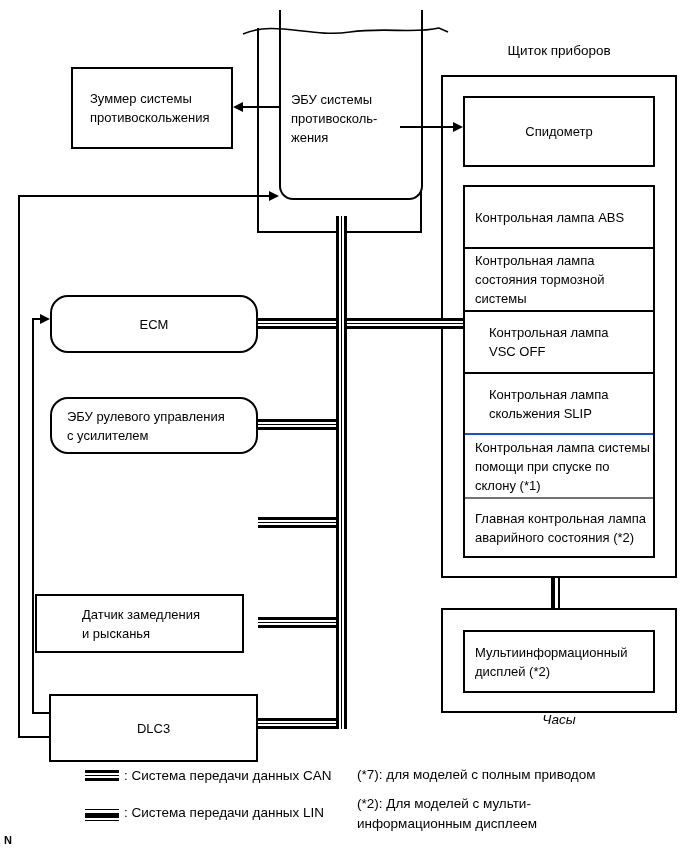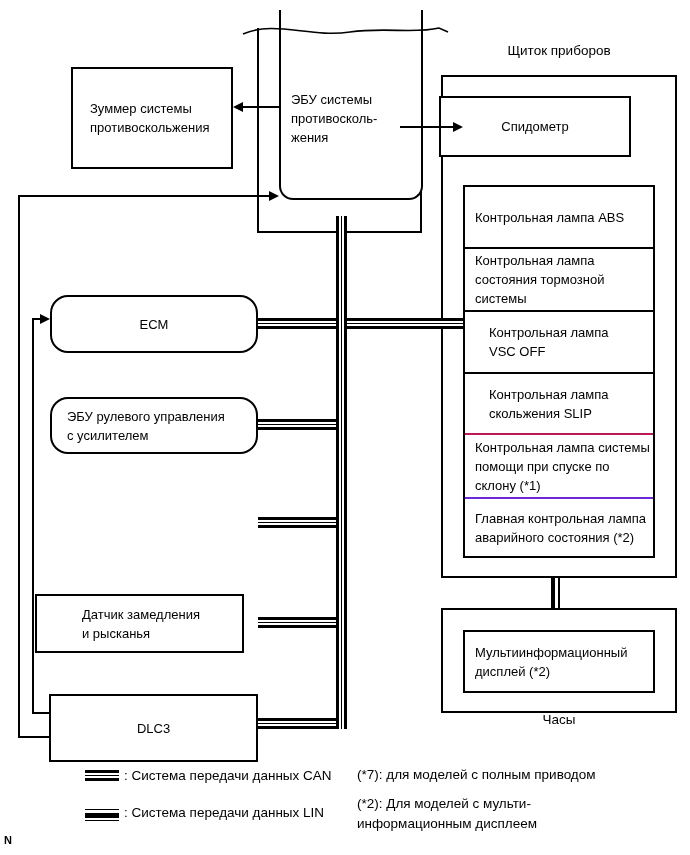--- a/index.html
+++ b/index.html
@@ -25,57 +25,57 @@
          border-bottom:5px solid transparent;border-left:10px solid #000;}
   .arr-l{position:absolute;width:0;height:0;border-top:5px solid transparent;
          border-bottom:5px solid transparent;border-right:10px solid #000;}
   .label{position:absolute;font-size:13.5px;white-space:pre;}
 </style>
 </head>
 <body>
 
 <div class="canvas">
 
-  <div class="box" style="left:71px;top:67px;width:162px;height:102px;padding-left:17px;">Зуммер системы
+  <div class="box" style="left:71px;top:67px;width:162px;height:82px;padding-left:17px;">Зуммер системы
 противоскольжения</div>
 
   <div class="line" style="left:257px;top:28px;width:2px;height:205px;"></div>
   <div class="line" style="left:420px;top:33px;width:2px;height:200px;"></div>
   <div class="line" style="left:257px;top:231px;width:165px;height:2px;"></div>
 
   <div class="box" style="left:279px;top:10px;width:144px;height:190px;border-top:none;
        border-radius:0 0 14px 14px;justify-content:flex-start;padding:80px 0 0 10px;">ЭБУ системы
 противосколь-
 жения</div>
 
   <div class="label" style="left:441px;top:43px;width:236px;text-align:center;">Щиток приборов</div>
   <div class="box" style="left:441px;top:75px;width:236px;height:503px;"></div>
-  <div class="box center" style="left:439px;top:96px;width:192px;height:61px;">Спидометр</div>
+  <div class="box center" style="left:463px;top:96px;width:192px;height:71px;">Спидометр</div>
 
   <div class="box" style="left:463px;top:185px;width:192px;height:373px;padding:0;
        justify-content:flex-start;">
     <div style="box-sizing:border-box;height:60px;display:flex;flex-direction:column;justify-content:center;padding-left:10px;">Контрольная лампа ABS</div>
     <div style="box-sizing:border-box;height:63px;border-top:2px solid #000;display:flex;flex-direction:column;justify-content:center;padding-left:10px;">Контрольная лампа
 состояния тормозной
 системы</div>
     <div style="box-sizing:border-box;height:62px;border-top:2px solid #000;display:flex;flex-direction:column;justify-content:center;padding-left:24px;">Контрольная лампа
 VSC OFF</div>
     <div style="box-sizing:border-box;height:61px;border-top:2px solid #000;display:flex;flex-direction:column;justify-content:center;padding-left:24px;">Контрольная лампа
 скольжения SLIP</div>
-    <div style="box-sizing:border-box;height:64px;border-top:2px solid #be185d;display:flex;flex-direction:column;justify-content:center;padding-left:10px;">Контрольная лампа системы
+    <div style="box-sizing:border-box;height:64px;border-top:2px solid #1d4ed8;display:flex;flex-direction:column;justify-content:center;padding-left:10px;">Контрольная лампа системы
 помощи при спуске по
 склону (*1)</div>
-    <div style="box-sizing:border-box;height:59px;border-top:2px solid #6d28d9;display:flex;flex-direction:column;justify-content:center;padding-left:10px;">Главная контрольная лампа
+    <div style="box-sizing:border-box;height:59px;border-top:2px solid #737373;display:flex;flex-direction:column;justify-content:center;padding-left:10px;">Главная контрольная лампа
 аварийного состояния (*2)</div>
   </div>
 
   <div class="box" style="left:441px;top:608px;width:236px;height:105px;"></div>
   <div class="box" style="left:463px;top:630px;width:192px;height:63px;padding-left:10px;">Мультиинформационный
 дисплей (*2)</div>
-  <div class="label" style="left:441px;top:712px;width:236px;text-align:center;">Часы</div>
+  <div class="label" style="left:441px;top:712px;width:236px;text-align:center;font-style:italic;">Часы</div>
 
   <div class="box" style="left:50px;top:397px;width:208px;height:57px;border-radius:18px;padding-left:15px;">ЭБУ рулевого управления
 с усилителем</div>
   <div class="box center" style="left:50px;top:295px;width:208px;height:58px;border-radius:18px;">ECM</div>
   <div class="box" style="left:35px;top:594px;width:209px;height:59px;padding-left:45px;">Датчик замедления
 и рысканья</div>
   <div class="box center" style="left:49px;top:694px;width:209px;height:68px;">DLC3</div>
 
   <div class="line" style="left:243px;top:106px;width:36px;height:2px;"></div>
   <div class="arr-l" style="left:233px;top:102px;"></div>

